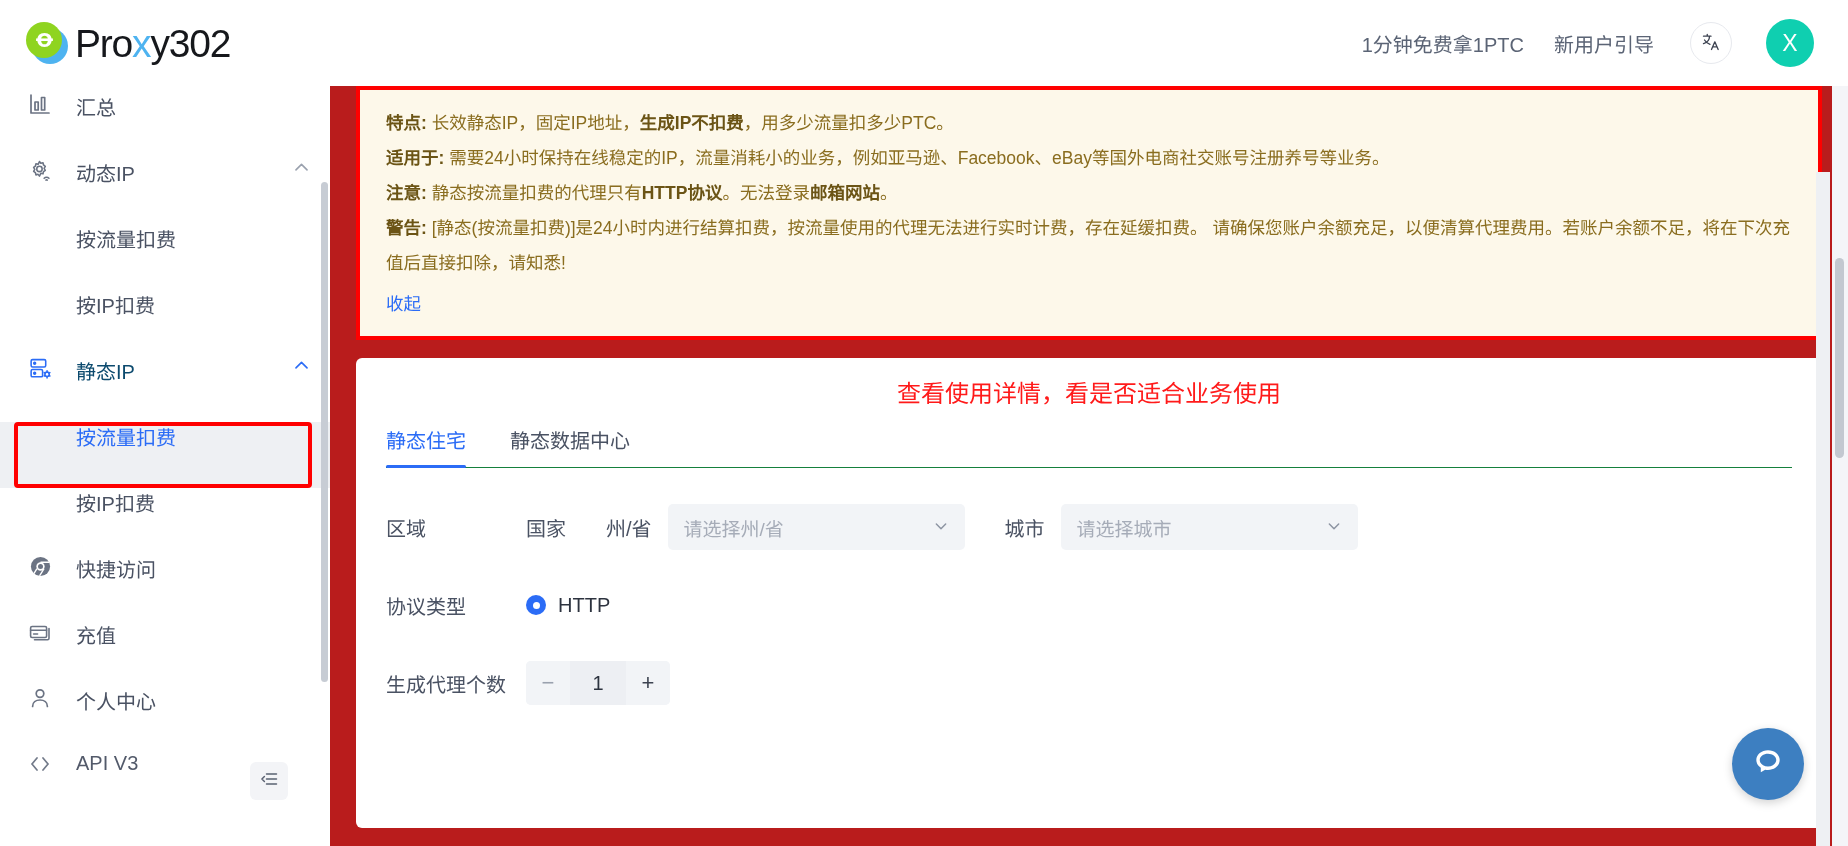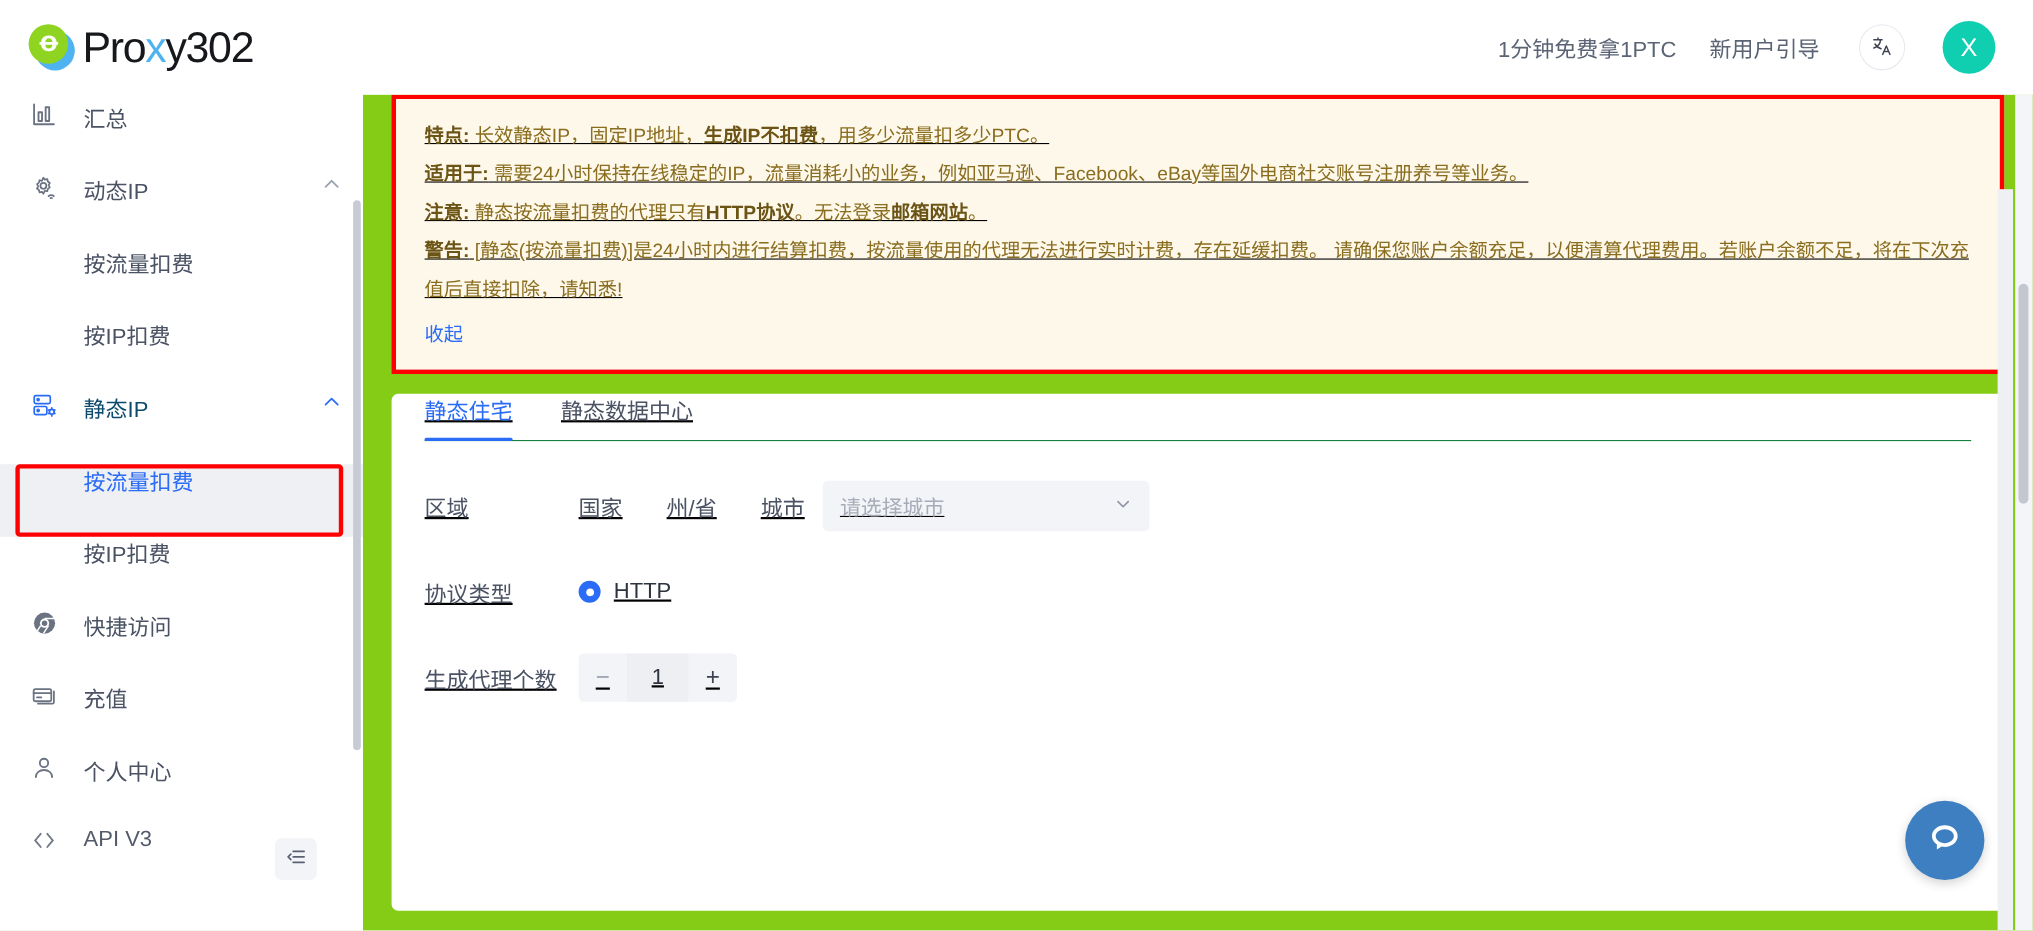--- a/index.html
+++ b/index.html
@@ -104,21 +104,21 @@
   .collapse-btn {
     position: absolute; left: 250px; bottom: 46px;
     width: 38px; height: 38px; border-radius: 6px;
     background: #f3f4f7; display: flex; align-items: center; justify-content: center;
     cursor: pointer;
   }
 
   
   .main {
     position: absolute; top: 86px; left: 330px; right: 0; bottom: 0;
-    background: #84cc16; overflow: hidden; text-decoration: underline;
+    background: #b91c1c; overflow: hidden;
   }
   .main-inner { position: relative; padding: 0 26px 0 26px; }
 
   
   .notice-shell { position: relative; margin-top: 0; }
   .notice {
     background: #fdf8ea;
     border-left: 4px solid #ff2d1f;
     padding: 20px 28px 18px 26px;
     color: #8a6d1f; font-size: 17.5px; line-height: 35px;
@@ -385,37 +385,46 @@
           <p><span class="lead">特点:</span><span> 长效静态IP，固定IP地址，</span><b>生成IP不扣费</b><span>，用多少流量扣多少PTC。</span></p>
           <p><span class="lead">适用于:</span><span> 需要24小时保持在线稳定的IP，流量消耗小的业务，例如亚马逊、Facebook、eBay等国外电商社交账号注册养号等业务。</span></p>
           <p><span class="lead">注意:</span><span> 静态按流量扣费的代理只有</span><b>HTTP协议</b><span>。无法登录</span><b>邮箱网站</b><span>。</span></p>
           <p><span class="lead">警告:</span><span> [静态(按流量扣费)]是24小时内进行结算扣费，按流量使用的代理无法进行实时计费，存在延缓扣费。 请确保您账户余额充足，以便清算代理费用。若账户余额不足，将在下次充值后直接扣除，请知悉!</span></p>
           <span class="collapse-link">收起</span>
         </div>
         <div class="notice-outline"></div>
       </div>
 
       <div class="card">
+        <div class="red-anno">查看使用详情，看是否适合业务使用</div>
 
         <div class="tabs">
           <div class="tab active">静态住宅</div>
           <div class="tab">静态数据中心</div>
         </div>
 
         <div class="form">
 
           <div class="form-row">
             <div class="row-label">区域</div>
 
             <div class="field-group">
               <span class="field-label">国家</span>
             </div>
 
             <div class="field-group group-gap">
               <span class="field-label">州/省</span>
+              <div class="select sel-state">
+                <span class="ph">请选择州/省</span>
+                <span class="chev">
+                  <svg width="16" height="16" viewBox="0 0 24 24" fill="none" stroke="currentColor" stroke-width="2.2" stroke-linecap="round" stroke-linejoin="round">
+                      <path d="M5 9l7 7 7-7"></path>
+                    </svg>
+                </span>
+              </div>
             </div>
 
             <div class="field-group group-gap">
               <span class="field-label">城市</span>
               <div class="select sel-city">
                 <span class="ph">请选择城市</span>
                 <span class="chev">
                   <svg width="16" height="16" viewBox="0 0 24 24" fill="none" stroke="currentColor" stroke-width="2.2" stroke-linecap="round" stroke-linejoin="round">
                       <path d="M5 9l7 7 7-7"></path>
                     </svg>

